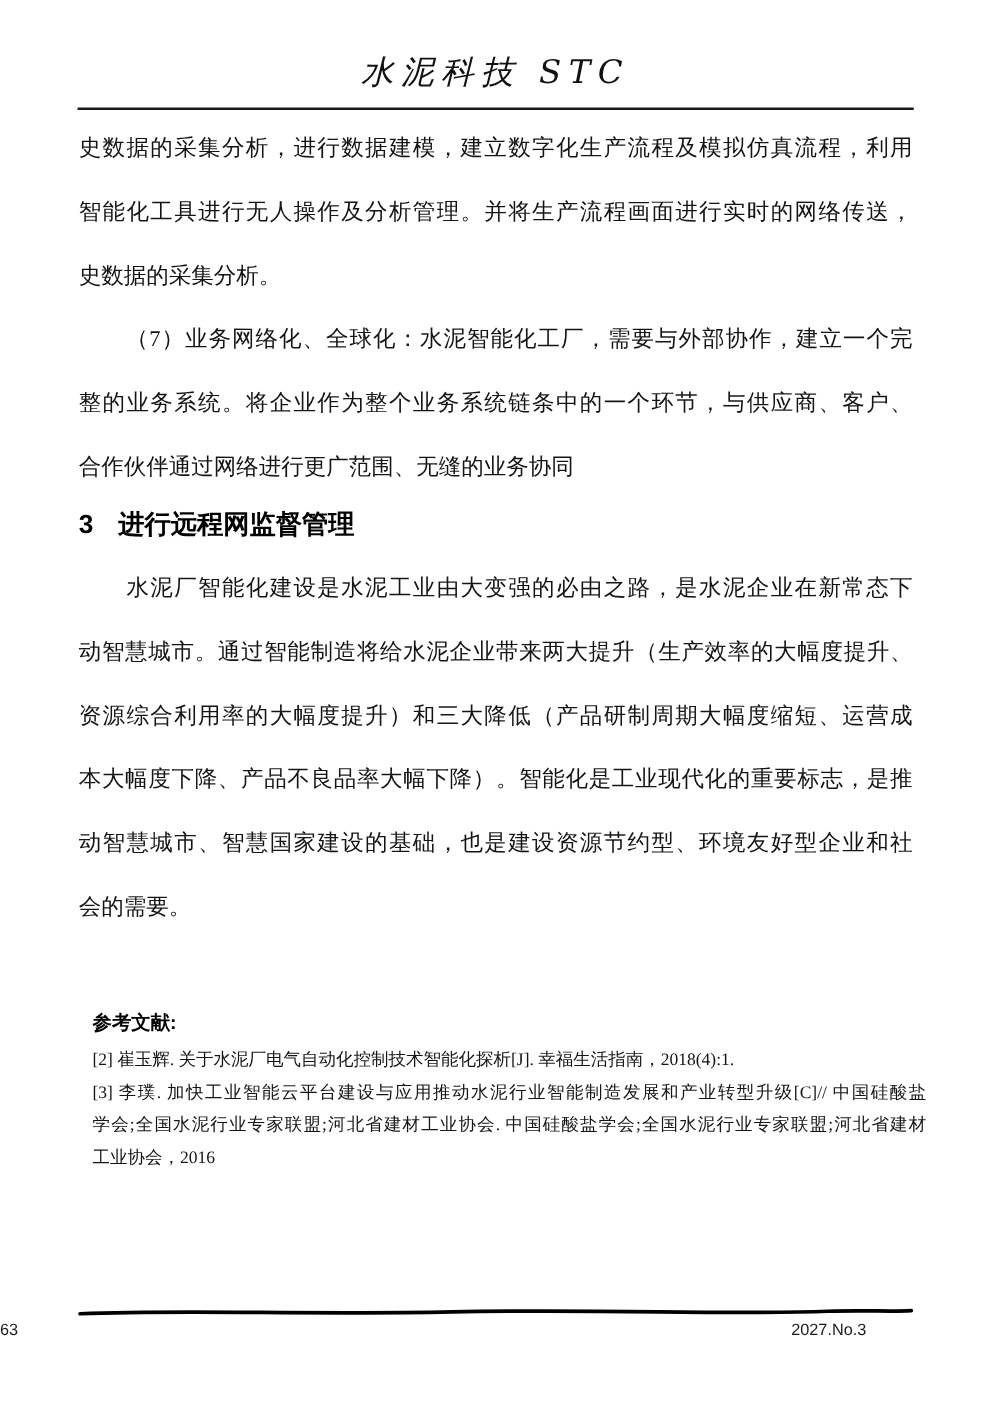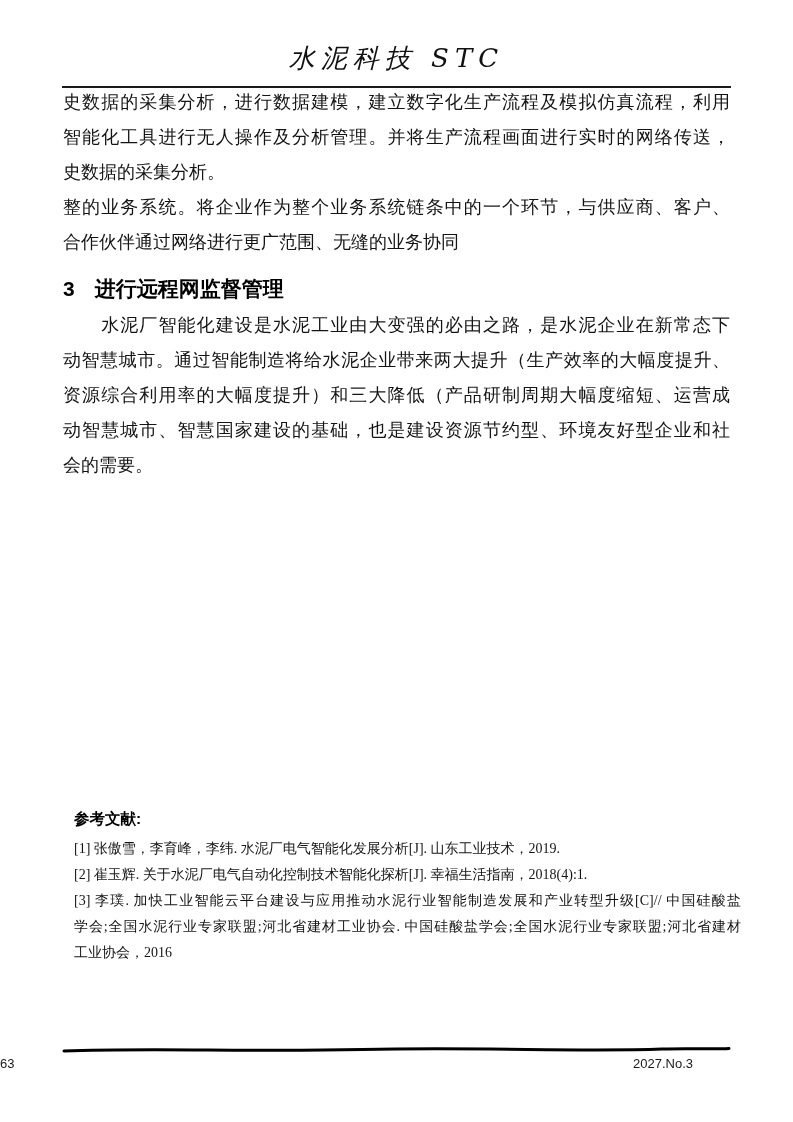--- a/index.html
+++ b/index.html
@@ -44,20 +44,21 @@
   }
   .para { margin: 0; }
   .line {
     height: 35px;
     line-height: 35px;
     text-align: justify;
     text-align-last: justify;
     text-justify: inter-character;
     overflow: hidden;
     white-space: pre;
+    margin-top: 16px;
   }
   .para .line:last-child { text-align-last: left; }
 
   .section-heading {
     margin: 12px 0 2px 0;
     font-family: "Liberation Sans", "DejaVu Sans", sans-serif;
     font-weight: 700;
     font-size: 21px;
     line-height: 34px;
     color: #000;
@@ -123,43 +124,42 @@
   <div class="header-rule"></div>
 
   <main class="article">
     <div class="para">
         <div class="line">史数据的采集分析，进行数据建模，建立数字化生产流程及模拟仿真流程，利用</div>
         <div class="line">智能化工具进行无人操作及分析管理。并将生产流程画面进行实时的网络传送，</div>
         <div class="line">史数据的采集分析。</div>
       </div>
 
     <div class="para">
+        <div class="line">　　（7）业务网络化、全球化：水泥智能化工厂，需要与外部协作，建立一个完</div>
         <div class="line">整的业务系统。将企业作为整个业务系统链条中的一个环节，与供应商、客户、</div>
         <div class="line">合作伙伴通过网络进行更广范围、无缝的业务协同</div>
       </div>
 
     <h2 class="section-heading">
       <span class="sec-num">3</span><span>进行远程网监督管理</span>
     </h2>
 
     <div class="para">
         <div class="line">　　水泥厂智能化建设是水泥工业由大变强的必由之路，是水泥企业在新常态下</div>
         <div class="line">动智慧城市。通过智能制造将给水泥企业带来两大提升（生产效率的大幅度提升、</div>
         <div class="line">资源综合利用率的大幅度提升）和三大降低（产品研制周期大幅度缩短、运营成</div>
+        <div class="line">本大幅度下降、产品不良品率大幅下降）。智能化是工业现代化的重要标志，是推</div>
         <div class="line">动智慧城市、智慧国家建设的基础，也是建设资源节约型、环境友好型企业和社</div>
         <div class="line">会的需要。</div>
       </div>
   </main>
 
   <section class="references">
     <div class="ref-heading">参考文献:</div>
 
-    <div class="ref-entry">
-        <div class="ref-line">[1] 张傲雪，李育峰，李纬. 水泥厂电气智能化发展分析[J]. 山东工业技术，2019.</div>
-      </div>
 
     <div class="ref-entry">
         <div class="ref-line">[2] 崔玉辉. 关于水泥厂电气自动化控制技术智能化探析[J]. 幸福生活指南，2018(4):1.</div>
       </div>
 
     <div class="ref-entry">
         <div class="ref-line">[3] 李璞. 加快工业智能云平台建设与应用推动水泥行业智能制造发展和产业转型升级[C]// 中国硅酸盐</div>
         <div class="ref-line">学会;全国水泥行业专家联盟;河北省建材工业协会. 中国硅酸盐学会;全国水泥行业专家联盟;河北省建材</div>
         <div class="ref-line">工业协会，2016</div>
       </div>

